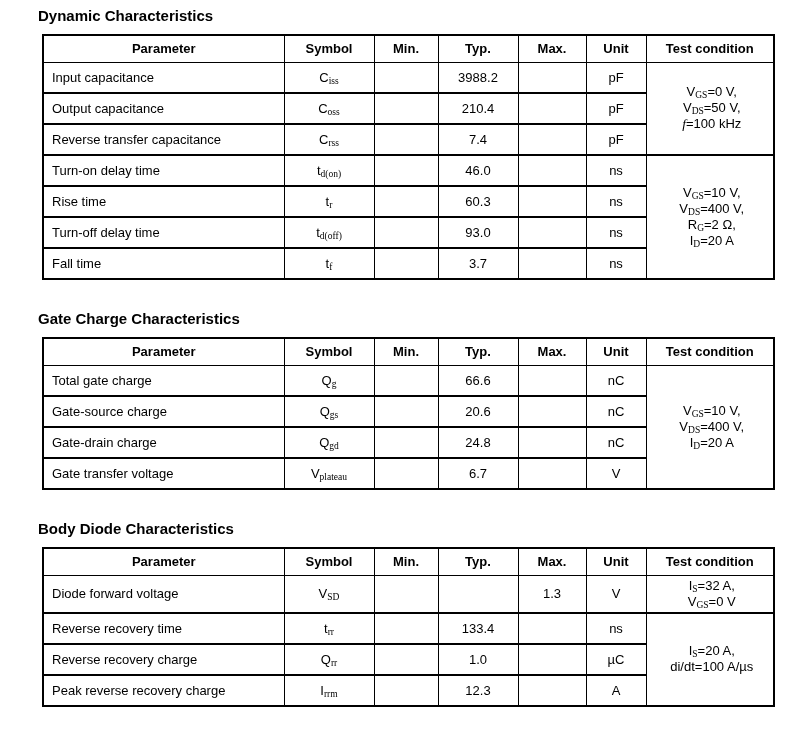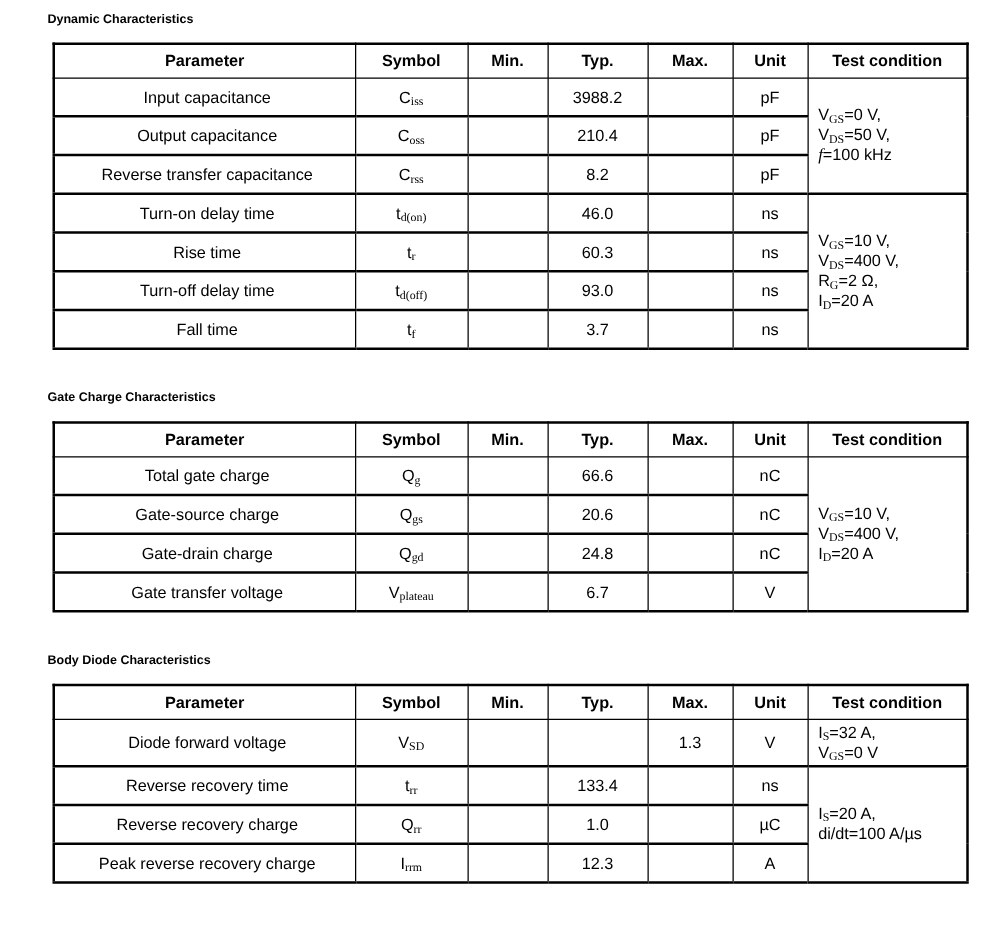--- a/index.html
+++ b/index.html
@@ -5,21 +5,21 @@
   * { box-sizing: border-box; }
   html, body { margin: 0; padding: 0; background: #ffffff; }
   body {
     width: 805px; height: 740px;
     font-family: "Liberation Sans", "DejaVu Sans", sans-serif;
     color: #000000;
     overflow: hidden;
   }
   .page { padding: 7px 0 0 38px; }
   .section-title {
-    font-size: 10px; font-weight: 700; line-height: 18px;
+    font-size: 15px; font-weight: 700; line-height: 18px;
     margin: 0 0 9px 0;
   }
   .sheet-section + .sheet-section .section-title { margin-top: 30px; }
   .char-table {
     border-collapse: collapse; table-layout: fixed;
     margin-left: 4px;
     border: 2px solid #000;
   }
   col.c-param  { width: 241px; }
   col.c-symbol { width: 90px;  }
@@ -35,22 +35,22 @@
     background: #ffffff;
   }
   .char-table td {
     border-left: 1px solid #000; border-right: 1px solid #000;
     border-top: 2px solid #000; border-bottom: 2px solid #000;
     font-size: 13px; height: 31px; padding: 2px 4px;
     text-align: center; vertical-align: middle;
     background: #ffffff;
   }
   .char-table tr.first-data td { border-top-width: 1px; }
-  .char-table td.c-param { text-align: center; padding-left: 8px; }
-  .char-table td.c-test  { text-align: left; padding-left: 8px; line-height: 16px; }
+  .char-table td.c-param { text-align: left; padding-left: 8px; }
+  .char-table td.c-test  { text-align: center; padding-left: 8px; line-height: 16px; }
   .char-table sub { font-size: 9.5px; line-height: 0; vertical-align: -2px; letter-spacing: 0; font-family: Liberation Serif, serif; }
   .char-table i { font-family: "Liberation Serif", serif; font-size: 13.5px; }
 </style>
 </head>
 <body>
 
 <div class="page">
 
   <section class="sheet-section">
     <h2 class="section-title">Dynamic Characteristics</h2>
@@ -90,21 +90,21 @@
             <td class="c-symbol">C<sub>oss</sub></td>
             <td class="c-min"></td>
             <td class="c-typ">210.4</td>
             <td class="c-max"></td>
             <td class="c-unit">pF</td>
           </tr>
           <tr>
             <td class="c-param">Reverse transfer capacitance</td>
             <td class="c-symbol">C<sub>rss</sub></td>
             <td class="c-min"></td>
-            <td class="c-typ">8.2</td>
+            <td class="c-typ">7.4</td>
             <td class="c-max"></td>
             <td class="c-unit">pF</td>
           </tr>
           <tr>
             <td class="c-param">Turn-on delay time</td>
             <td class="c-symbol">t<sub>d(on)</sub></td>
             <td class="c-min"></td>
             <td class="c-typ">46.0</td>
             <td class="c-max"></td>
             <td class="c-unit">ns</td>

